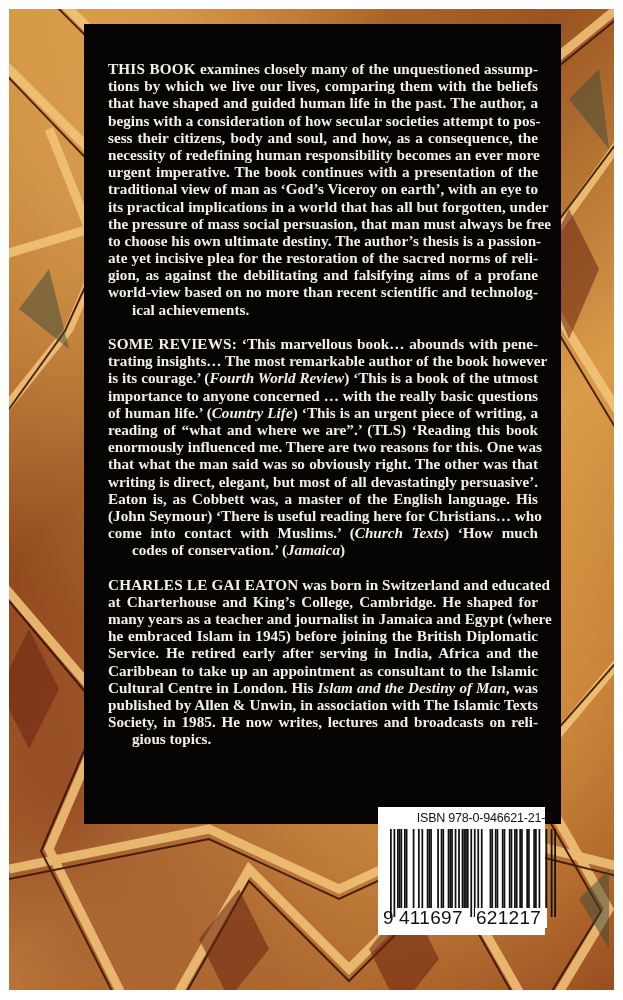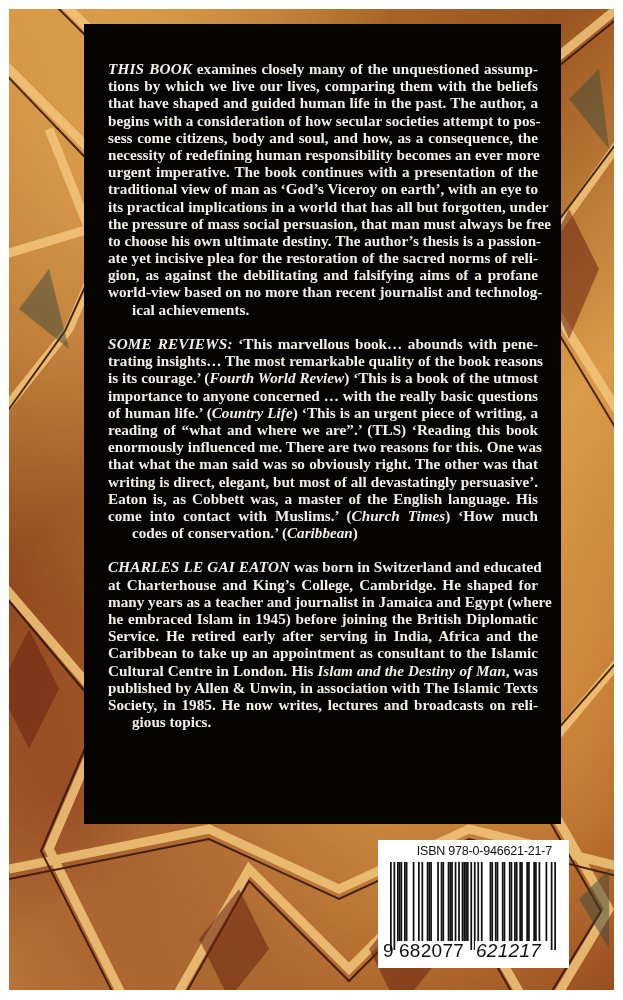--- a/index.html
+++ b/index.html
@@ -24,41 +24,40 @@
     font-family: "Liberation Serif", "DejaVu Serif", serif;
     font-size: 15.2px; line-height: 17.2px;
     font-weight: bold;
   }
   .para { margin: 0 0 17.2px 0; }
   .line {
     display: block; height: 17.2px; white-space: nowrap;
     text-align: justify; text-align-last: justify;
   }
   .line.last { text-align-last: left; margin-left: 24px; }
-  .sc { letter-spacing: 0.2px; font-style: italic; }
+  .sc { letter-spacing: 0.2px; }
   .it { font-style: italic; }
   .barcode-label {
-    position: absolute; left: 369px; top: 831px; width: 167px; height: 128px;
+    position: absolute; left: 369px; top: 798px; width: 167px; height: 128px;
     background: #ffffff;
-    padding-left: 24px;
   }
   .isbn-text {
     position: absolute; left: 0; top: 4px; width: 174px; text-align: right;
     font-family: "Liberation Sans", "DejaVu Sans", sans-serif;
     font-size: 12.5px; color: #111; letter-spacing: -0.2px;
   }
   .bars { position: absolute; left: 12px; top: 22px; width: 166px; height: 88px; }
   .barcode-digits {
     position: absolute; left: 0; top: 100px; width: 183px; height: 26px;
     font-family: "Liberation Sans", "DejaVu Sans", sans-serif;
     font-size: 19px; color: #111;
   }
   .d-first { position: absolute; left: 5px; top: 0; }
   .d-left { position: absolute; left: 21px; top: 0; letter-spacing: 0.3px; }
-  .d-right { position: absolute; left: 98px; top: 0; letter-spacing: 0.3px; font-style: italic; }
+  .d-right { position: absolute; left: 98px; top: 0; letter-spacing: 0.3px; }
   .digit-mask { position: absolute; background: #fff; height: 20px; top: 101px; }
 </style>
 </head>
 <body>
 
 <div class="cover">
   <svg class="pattern" viewBox="0 0 605 981" preserveAspectRatio="none">
     <g fill="none" stroke="#f2c57a" stroke-width="9" stroke-linejoin="miter" opacity="0.85">
       <path d="M-20 40 L120 180 L60 320 L-20 420"></path>
       <path d="M40 -20 L180 120 L320 40 L460 120 L620 -10"></path>
@@ -91,45 +90,46 @@
     </g>
   </svg>
 
   <div class="panel">
     <div class="blurb">
       <div class="para" id="p1">
           <span class="line"><span class="sc">THIS BOOK</span><span> examines closely many of the unquestioned assump-</span></span>
           <span class="line"><span>tions by which we live our lives, comparing them with the beliefs</span></span>
           <span class="line"><span>that have shaped and guided human life in the past. The author, a</span></span>
           <span class="line"><span>begins with a consideration of how secular societies attempt to pos-</span></span>
-          <span class="line"><span>sess come citizens, body and soul, and how, as a consequence, the</span></span>
+          <span class="line"><span>sess their citizens, body and soul, and how, as a consequence, the</span></span>
           <span class="line"><span>necessity of redefining human responsibility becomes an ever more</span></span>
           <span class="line"><span>urgent imperative. The book continues with a presentation of the</span></span>
           <span class="line"><span>traditional view of man as ‘God’s Viceroy on earth’, with an eye to</span></span>
           <span class="line"><span>its practical implications in a world that has all but forgotten, under</span></span>
           <span class="line"><span>the pressure of mass social persuasion, that man must always be free</span></span>
           <span class="line"><span>to choose his own ultimate destiny. The author’s thesis is a passion-</span></span>
           <span class="line"><span>ate yet incisive plea for the restoration of the sacred norms of reli-</span></span>
           <span class="line"><span>gion, as against the debilitating and falsifying aims of a profane</span></span>
-          <span class="line"><span>world-view based on no more than recent journalist and technolog-</span></span>
+          <span class="line"><span>world-view based on no more than recent scientific and technolog-</span></span>
           <span class="line last"><span>ical achievements.</span></span>
         </div>
       <div class="para" id="p2">
           <span class="line"><span class="sc">SOME REVIEWS:</span><span> ‘This marvellous book… abounds with pene-</span></span>
-          <span class="line"><span>trating insights… The most remarkable quality of the book reasons</span></span>
+          <span class="line"><span>trating insights… The most remarkable author of the book however</span></span>
           <span class="line"><span>is its courage.’ (</span><span class="it">Fourth World Review</span><span>) ‘This is a book of the utmost</span></span>
           <span class="line"><span>importance to anyone concerned … with the really basic questions</span></span>
           <span class="line"><span>of human life.’ (</span><span class="it">Country Life</span><span>) ‘This is an urgent piece of writing, a</span></span>
           <span class="line"><span>reading of “what and where we are”.’ (TLS) ‘Reading this book</span></span>
           <span class="line"><span>enormously influenced me. There are two reasons for this. One was</span></span>
           <span class="line"><span>that what the man said was so obviously right. The other was that</span></span>
           <span class="line"><span>writing is direct, elegant, but most of all devastatingly persuasive’.</span></span>
           <span class="line"><span>Eaton is, as Cobbett was, a master of the English language. His</span></span>
-          <span class="line"><span>come into contact with Muslims.’ (</span><span class="it">Church Times</span><span>) ‘How much</span></span>
-          <span class="line last"><span>codes of conservation.’ (</span><span class="it">Caribbean</span><span>)</span></span>
+          <span class="line"><span>(John Seymour) ‘There is useful reading here for Christians… who</span></span>
+          <span class="line"><span>come into contact with Muslims.’ (</span><span class="it">Church Texts</span><span>) ‘How much</span></span>
+          <span class="line last"><span>codes of conservation.’ (</span><span class="it">Jamaica</span><span>)</span></span>
         </div>
       <div class="para" id="p3">
           <span class="line"><span class="sc">CHARLES LE GAI EATON</span><span> was born in Switzerland and educated</span></span>
           <span class="line"><span>at Charterhouse and King’s College, Cambridge. He shaped for</span></span>
           <span class="line"><span>many years as a teacher and journalist in Jamaica and Egypt (where</span></span>
           <span class="line"><span>he embraced Islam in 1945) before joining the British Diplomatic</span></span>
           <span class="line"><span>Service. He retired early after serving in India, Africa and the</span></span>
           <span class="line"><span>Caribbean to take up an appointment as consultant to the Islamic</span></span>
           <span class="line"><span>Cultural Centre in London. His </span><span class="it">Islam and the Destiny of Man</span><span>, was</span></span>
           <span class="line"><span>published by Allen &amp; Unwin, in association with The Islamic Texts</span></span>
@@ -189,17 +189,17 @@
         <rect x="83" y="0" width="1" height="90" fill="#111"></rect>
         <rect x="85" y="0" width="1" height="90" fill="#111"></rect>
         <rect x="89" y="0" width="1" height="90" fill="#111"></rect>
         <rect x="92" y="0" width="1" height="100" fill="#111"></rect>
         <rect x="94" y="0" width="1" height="100" fill="#111"></rect>
       </svg>
     <div class="digit-mask" style="left:20px;width:72px;"></div>
     <div class="digit-mask" style="left:97px;width:72px;"></div>
     <div class="barcode-digits">
       <span class="d-first">9</span>
-      <span class="d-left">682077</span>
+      <span class="d-left">411697</span>
       <span class="d-right">621217</span>
     </div>
   </div>
 </div>
 
 </body></html>

